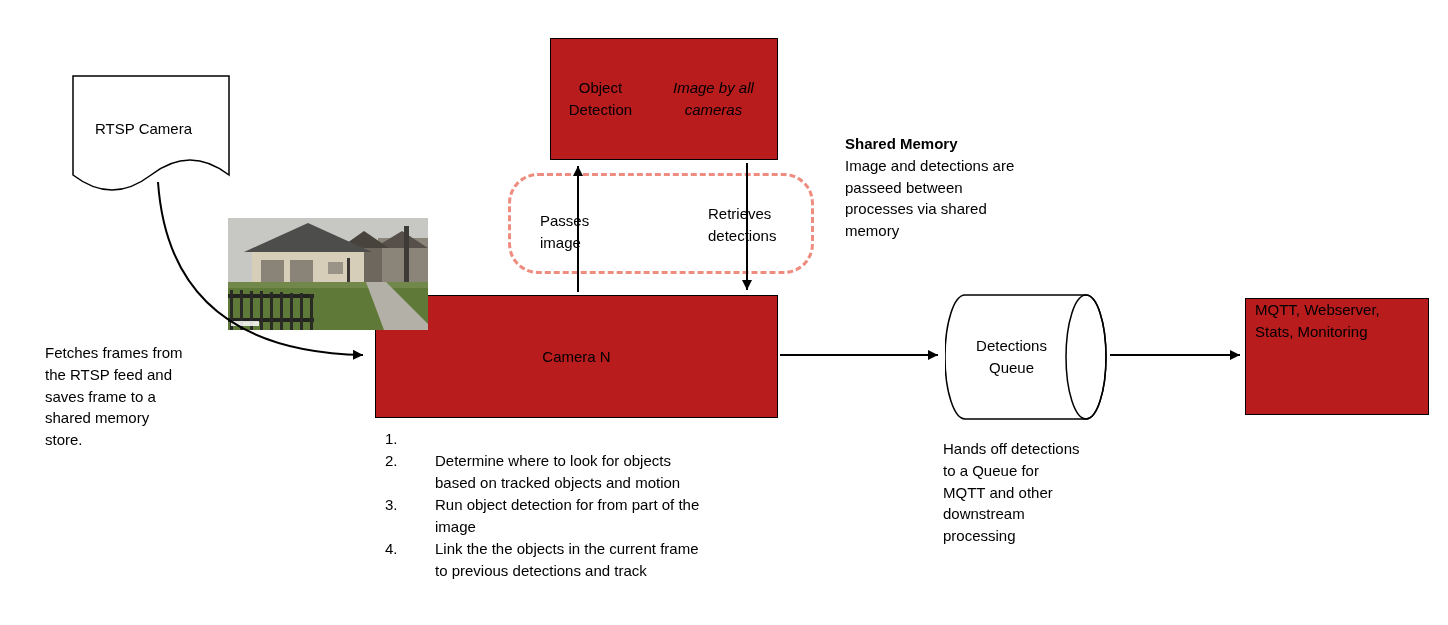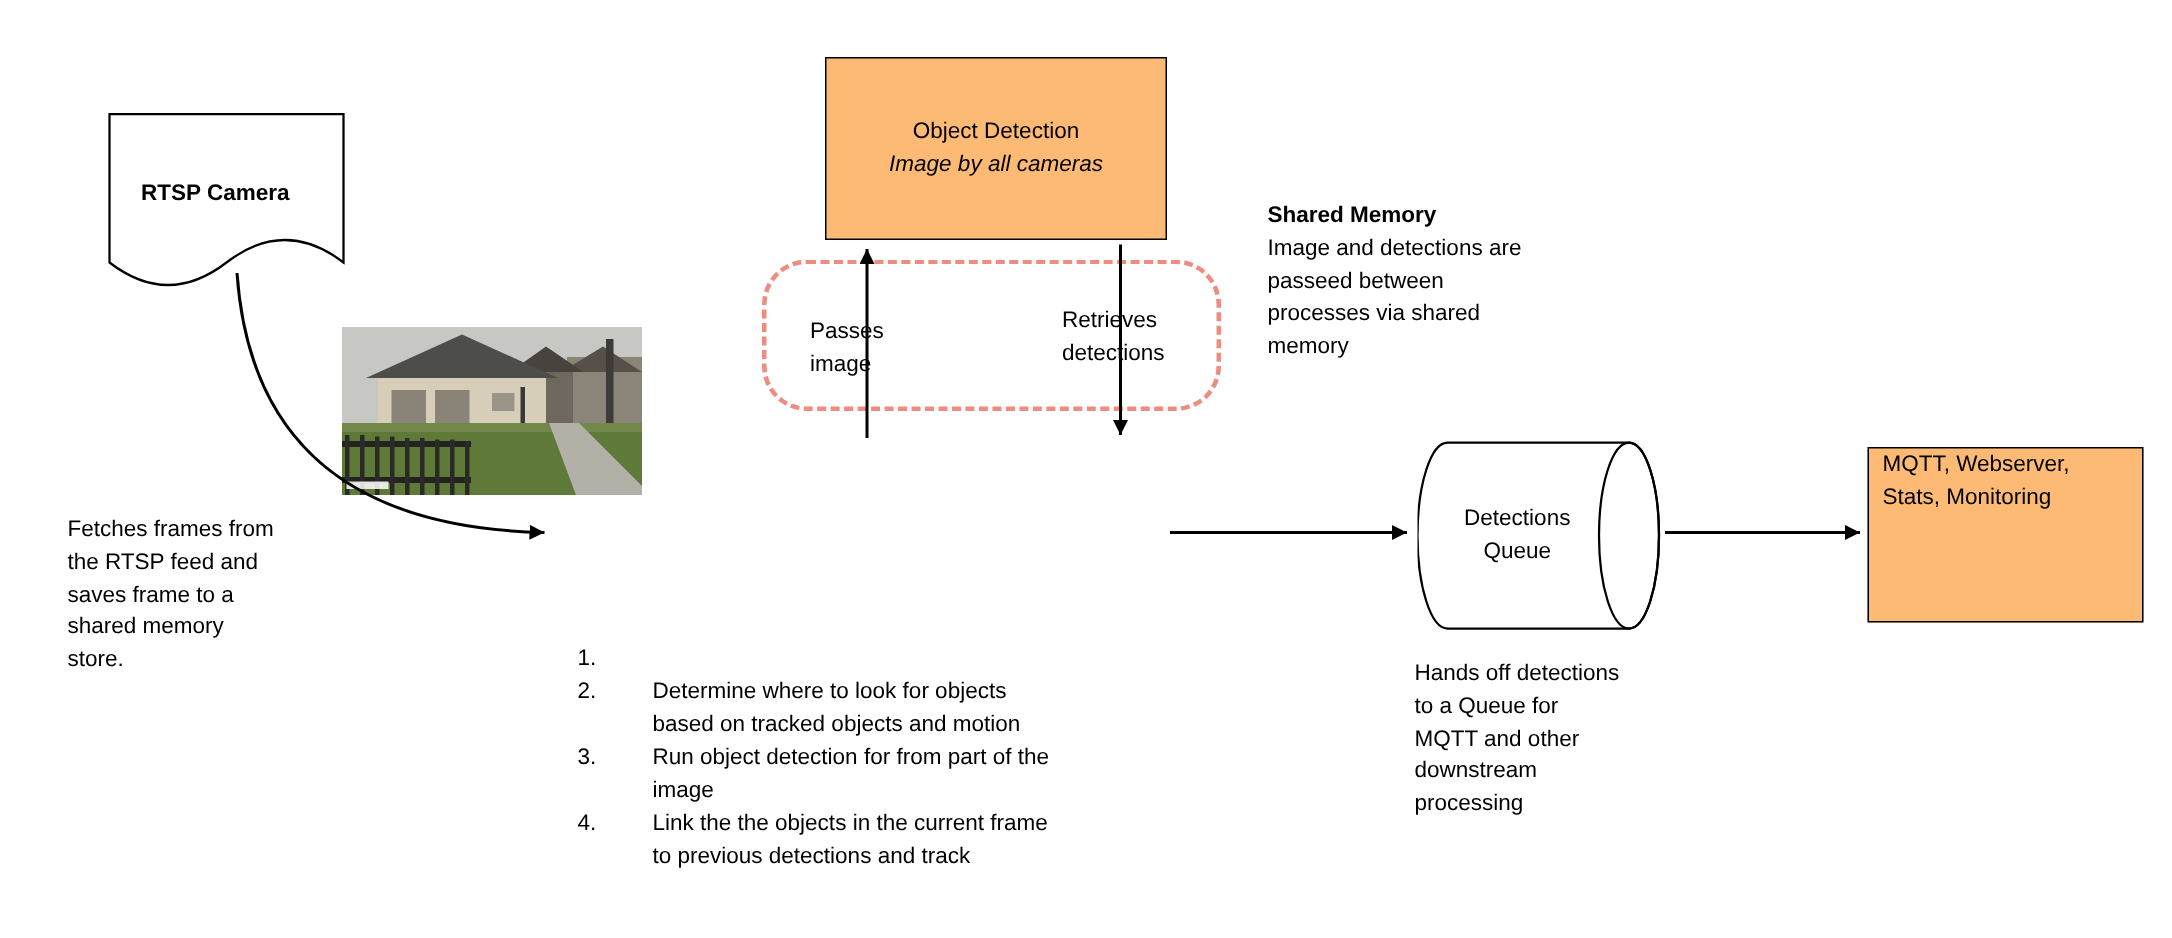--- a/index.html
+++ b/index.html
@@ -9,37 +9,37 @@
     position: relative;
     width: 1448px;
     height: 625px;
     background: #ffffff;
     color: #000000;
     font-size: 15px;
     overflow: hidden;
   }
   .abs { position: absolute; }
   .node {
-    background: #fdba74;
+    background: #b91c1c;
     border: 1px solid #000000;
     display: flex;
-    flex-direction: column;
+    flex-direction: row;
     align-items: center;
     justify-content: center;
     text-align: center;
     z-index: 2;
   }
   .preline { white-space: pre-line; }
   .italic { font-style: italic; }
   .bold { font-weight: bold; }
 
   
   .rtsp-doc { left: 72px; top: 75px; width: 158px; height: 125px; z-index: 2; }
   .rtsp-doc svg { display: block; }
-  .doc-label { position: absolute; left: 0; right: 15px; top: 45px; text-align: center; font-weight: bold; }
+  .doc-label { position: absolute; left: 0; right: 15px; top: 45px; text-align: center; }
 
   
   .snapshot { left: 228px; top: 218px; width: 200px; height: 112px; z-index: 4; }
   .snapshot svg { display: block; }
 
   
   .obj-det { left: 550px; top: 38px; width: 228px; height: 122px; line-height: 1.45; }
 
   
   .dashed-region {
@@ -149,20 +149,23 @@
 detections</div>
 
   <div class="abs note-shared">
     <span class="bold">Shared Memory</span>
     <span class="preline">Image and detections are
 passeed between
 processes via shared
 memory</span>
   </div>
 
+  <div class="abs node camera-n">
+    <div>Camera N</div>
+  </div>
 
   <div class="abs note-fetch preline">Fetches frames from
 the RTSP feed and
 saves frame to a
 shared memory
 store.</div>
 
   <div class="abs steps">
     <div class="step">
       <span class="step-num">1.</span>

